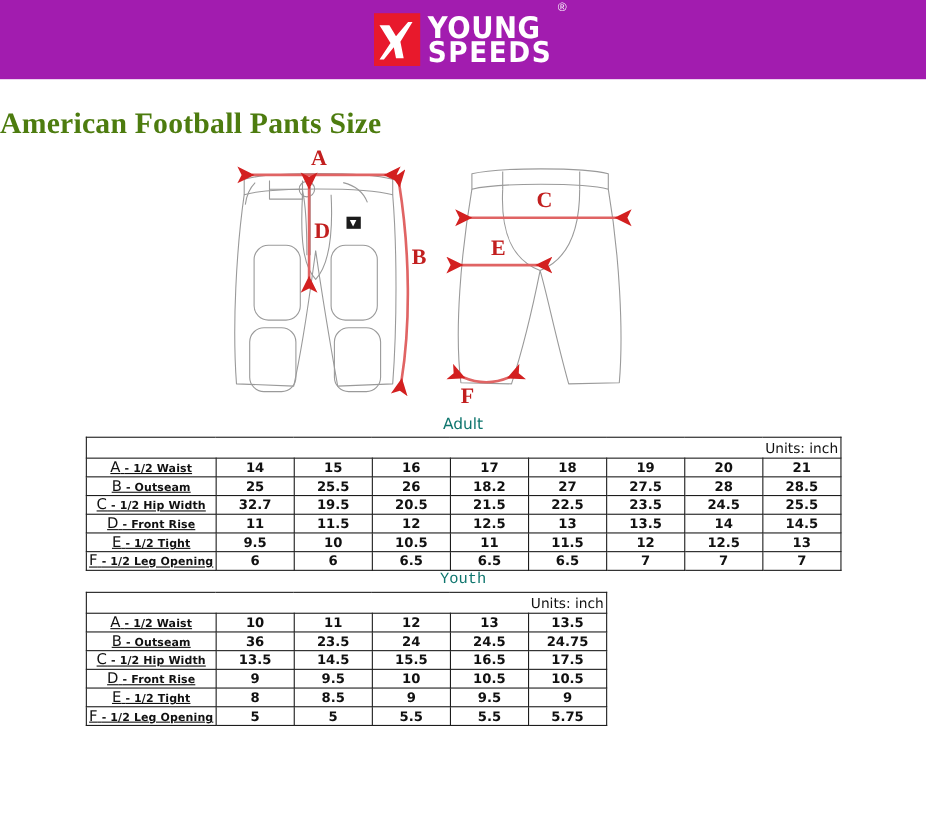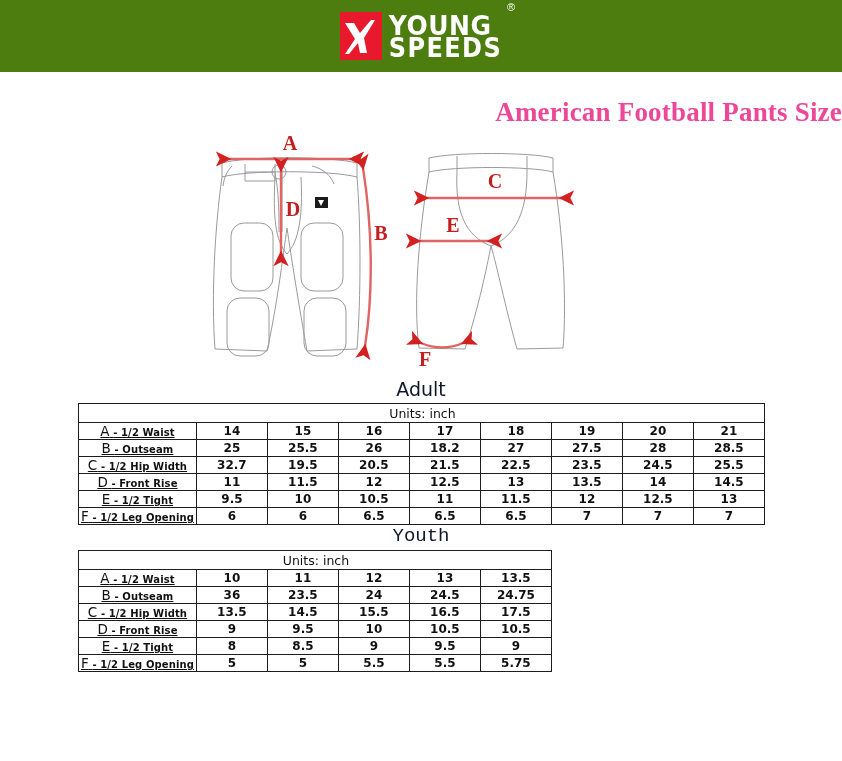--- a/index.html
+++ b/index.html
@@ -13,21 +13,21 @@
     font-family: "Liberation Sans", sans-serif;
     color: #000000;
     overflow: hidden;
     position: relative;
   }
 
   
   .header-bar {
     width: 842px;
     height: 72px;
-    background: #4d7c0f;
+    background: #a21caf;
     display: flex;
     align-items: center;
     justify-content: center;
   }
   .logo {
     display: flex;
     align-items: center;
     position: relative;
   }
   .logo-mark {
@@ -62,44 +62,44 @@
     position: absolute;
     top: -11px;
     right: -13px;
     color: #ffffff;
     font-size: 11px;
     font-family: "Liberation Sans", sans-serif;
   }
 
   
   .page-title {
-    text-align: right;
+    text-align: left;
     font-family: "Liberation Serif", serif;
     font-weight: bold;
     font-size: 27px;
-    color: #ec4899;
+    color: #4d7c0f;
     margin-top: 25px;
     letter-spacing: 0.2px;
   }
 
   
   .diagram {
     position: relative;
     width: 842px;
     height: 238px;
     margin-top: 8px;
   }
   .diagram svg { display: block; margin: 0 auto; }
 
   
   .section-heading {
     text-align: center;
     font-family: "DejaVu Sans", sans-serif;
-    font-size: 19px;
-    color: #0f172a;
+    font-size: 14px;
+    color: #0f766e;
     margin: 4px 0 3px 0;
   }
   .section-heading.youth { margin-top: 0; font-family: Liberation Mono, monospace; }
 
   
   .table-wrap { display: flex; justify-content: flex-start; }
   .table-wrap.adult { padding-left: 78px; }
   .table-wrap.youth { padding-left: 78px; }
 
   table.size-table {
@@ -115,21 +115,21 @@
     text-align: center;
     vertical-align: middle;
     font-family: "DejaVu Sans", sans-serif;
     font-size: 12px;
     font-weight: bold;
     color: #111;
     white-space: nowrap;
     box-sizing: border-box;
   }
   table.size-table .units-cell {
-    text-align: center;
+    text-align: right;
     font-weight: normal;
     font-size: 12.5px;
     padding-left: 4px;
     height: 19px;
   }
   table.size-table .blank-cell { border-top: 1px solid #1d1d1d; }
   table.size-table .row-label {
     font-weight: bold;
     font-size: 10px;
     letter-spacing: 0.1px;

